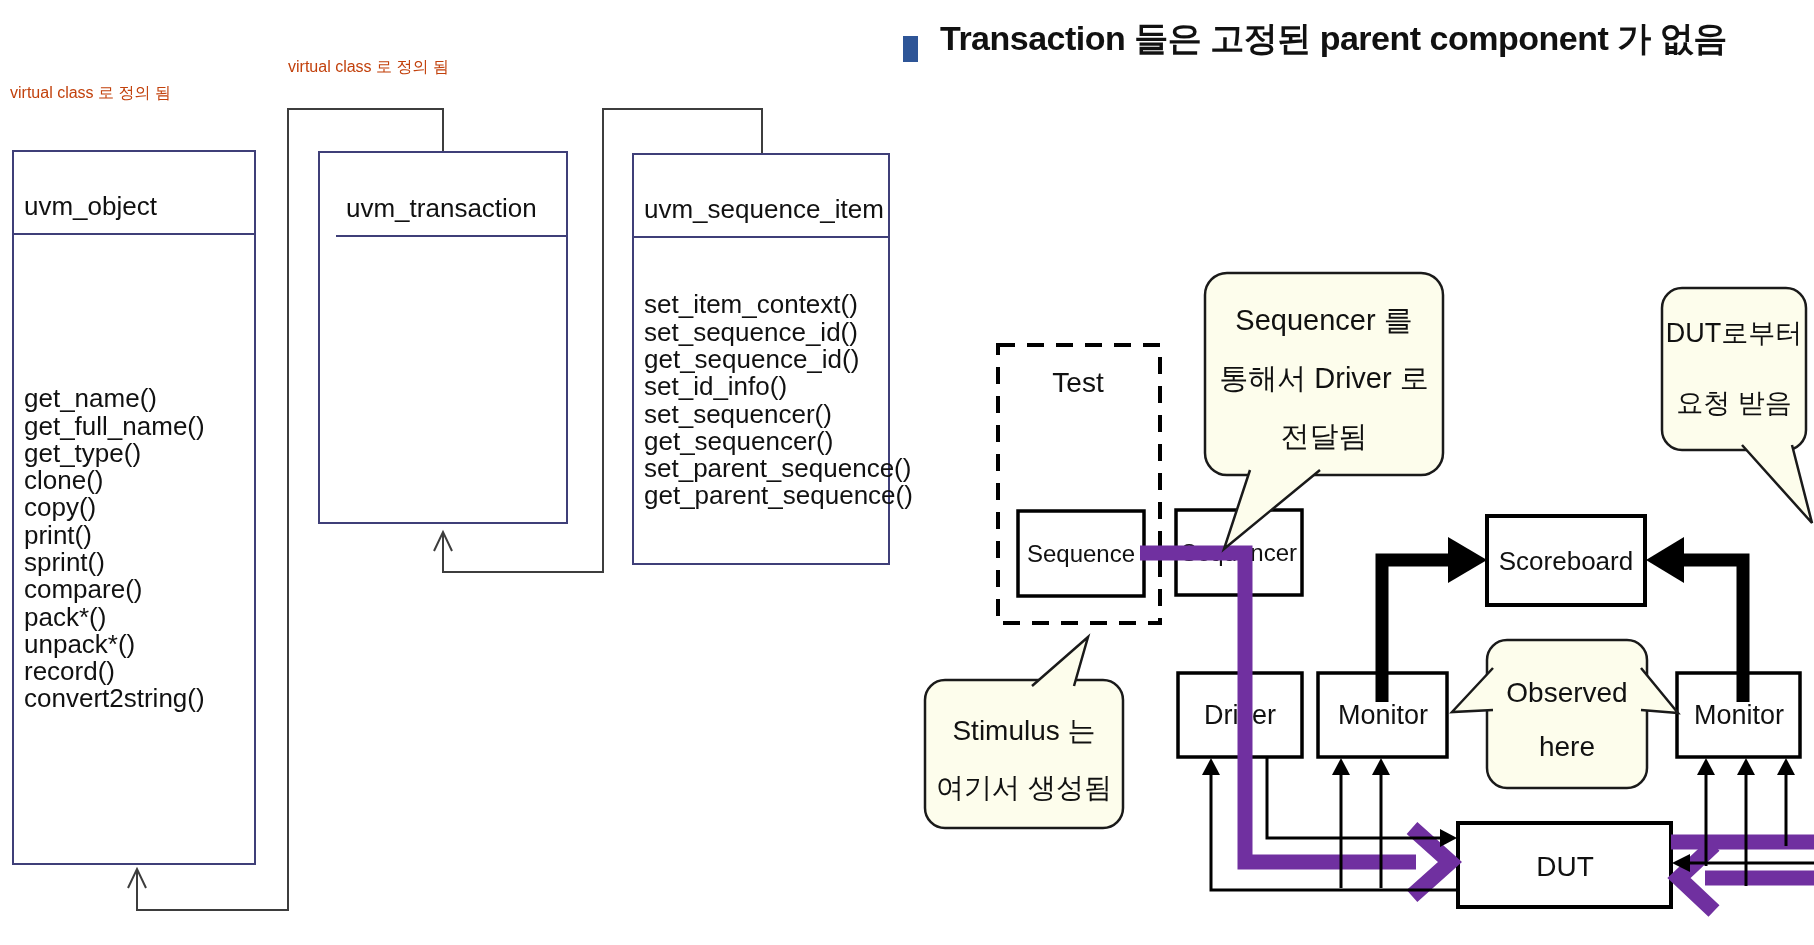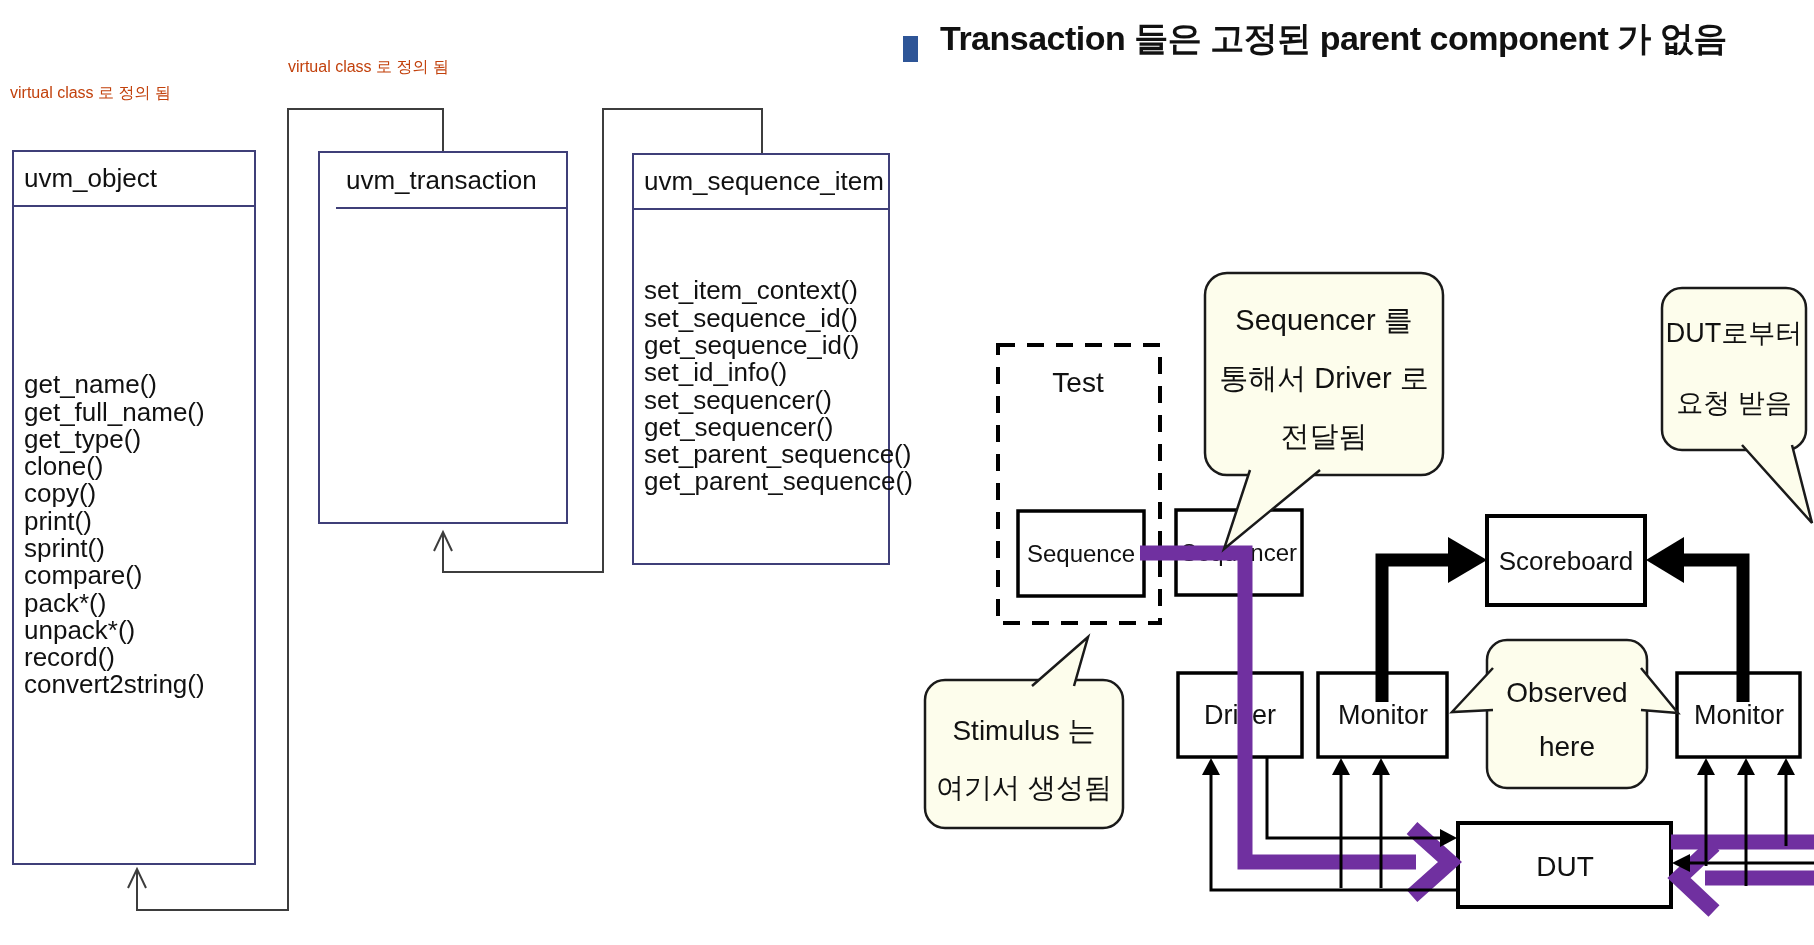--- a/index.html
+++ b/index.html
@@ -15,21 +15,21 @@
   .slide-title .bullet{width:15px;height:26px;background:#2E5597;margin-top:9px;flex:0 0 auto;}
   
   .blue-note{position:absolute;font-size:16px;color:#c2410c;white-space:nowrap;}
   
   .uml-box{
     position:absolute;background:#fff;border:2.5px solid #3F3F78;
     display:flex;flex-direction:column;box-sizing:border-box;
   }
   .uml-title{
     border-bottom:2.5px solid #3F3F78;display:flex;align-items:center;
-    padding-left:10px;font-size:26px;flex:0 0 auto;box-sizing:border-box;
+    padding-left:10px;font-size:26px;flex:0 0 auto;box-sizing:border-box;margin-top:28px;
   }
   .uml-methods{
     flex:1;display:flex;flex-direction:column;justify-content:center;
     padding-left:10px;font-size:26px;
   }
   .uml-methods .m{line-height:1.05;}
   
   svg.layer{position:absolute;left:0;top:0;}
   svg text{font-family:"Liberation Sans",sans-serif;fill:#111;}
 </style>

